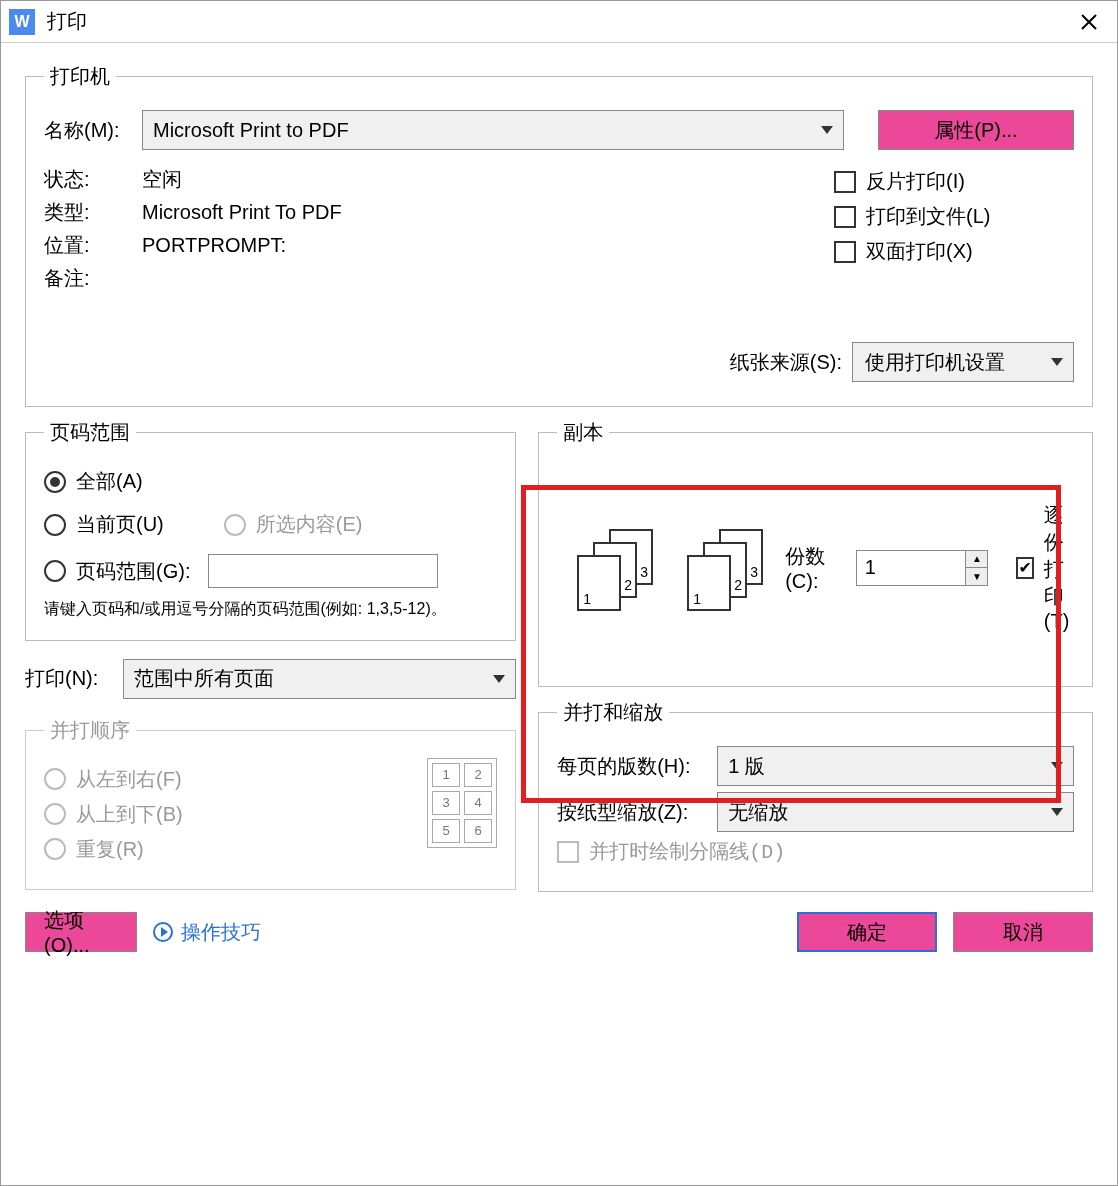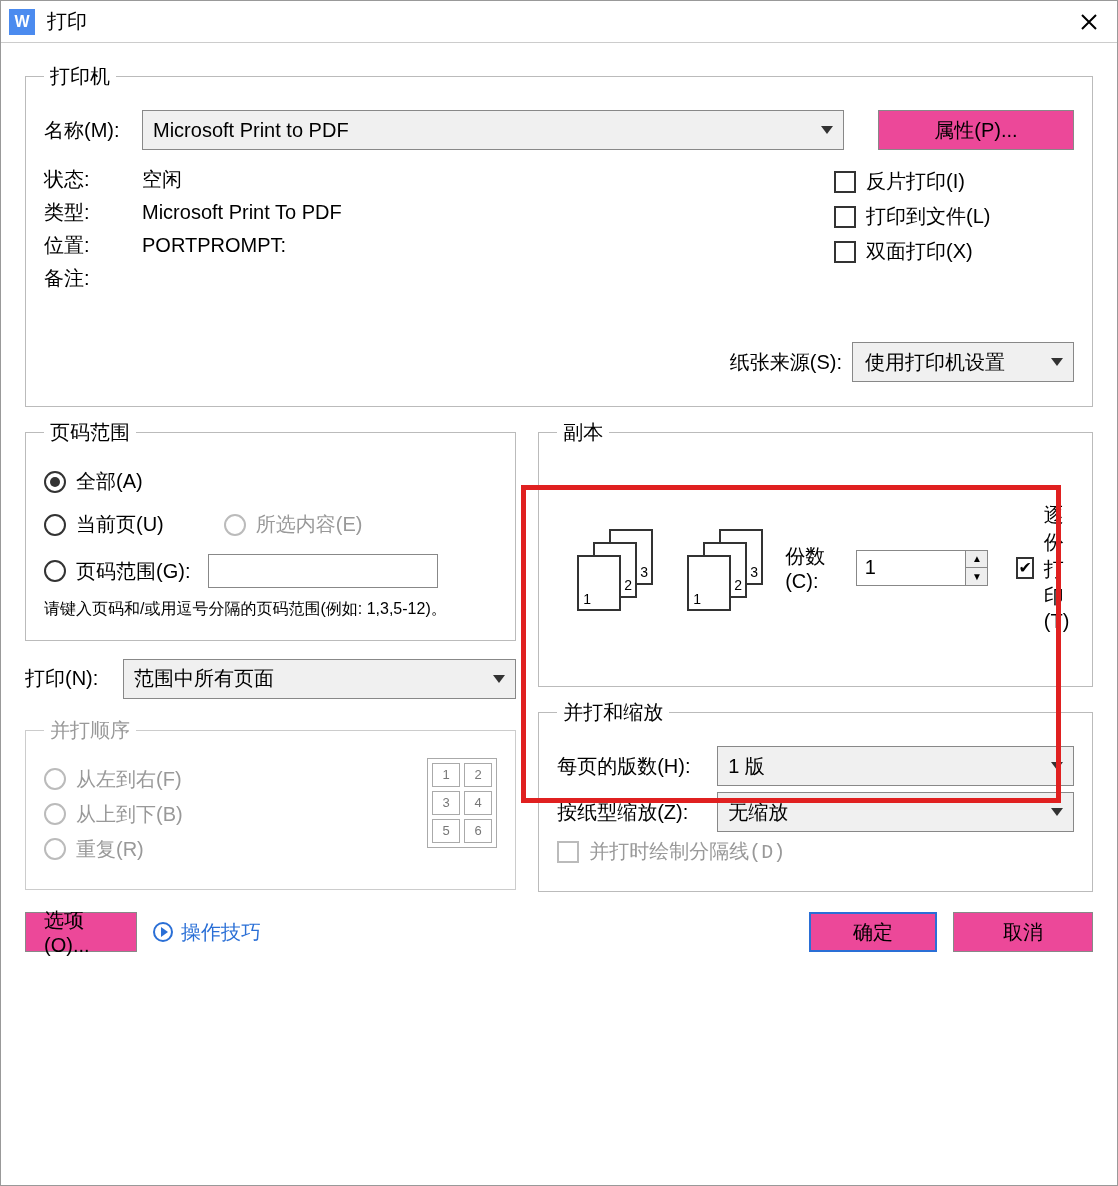--- a/index.html
+++ b/index.html
@@ -380,18 +380,18 @@
       </div>
     </div>
 
     <div class="footer">
       <div class="btn" style="width:112px;">选项(O)...</div>
       <div class="link">
         <span class="play-icon"></span>
         <span>操作技巧</span>
       </div>
       <div class="spacer"></div>
-      <div class="btn primary" style="width:128px;">确定</div>
+      <div class="btn primary" style="width:140px;">确定</div>
       <div class="btn" style="width:140px;">取消</div>
     </div>
 
   </div>
 </div>
 
 </body></html>

